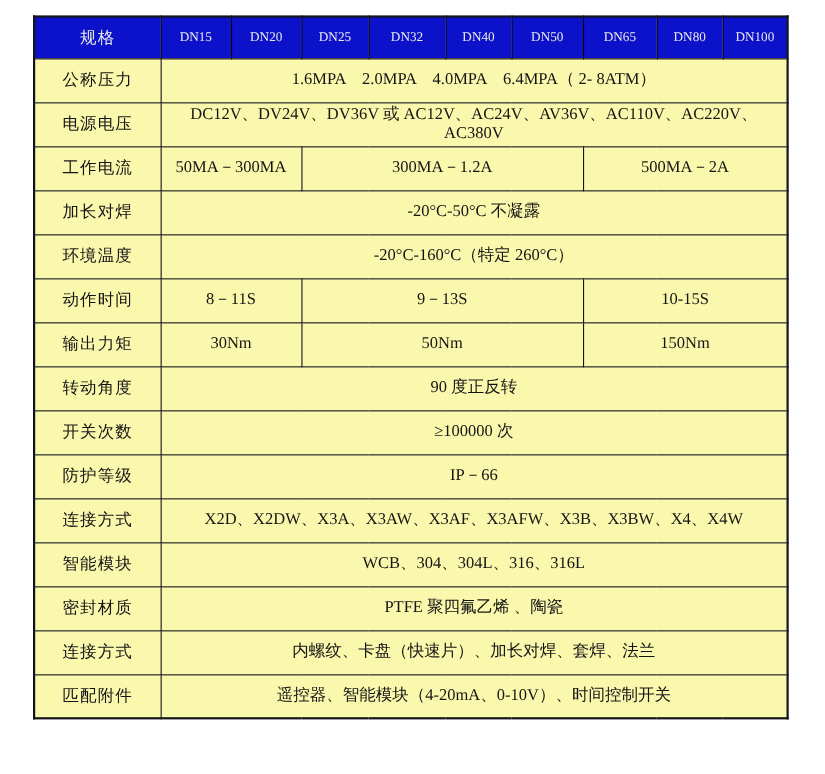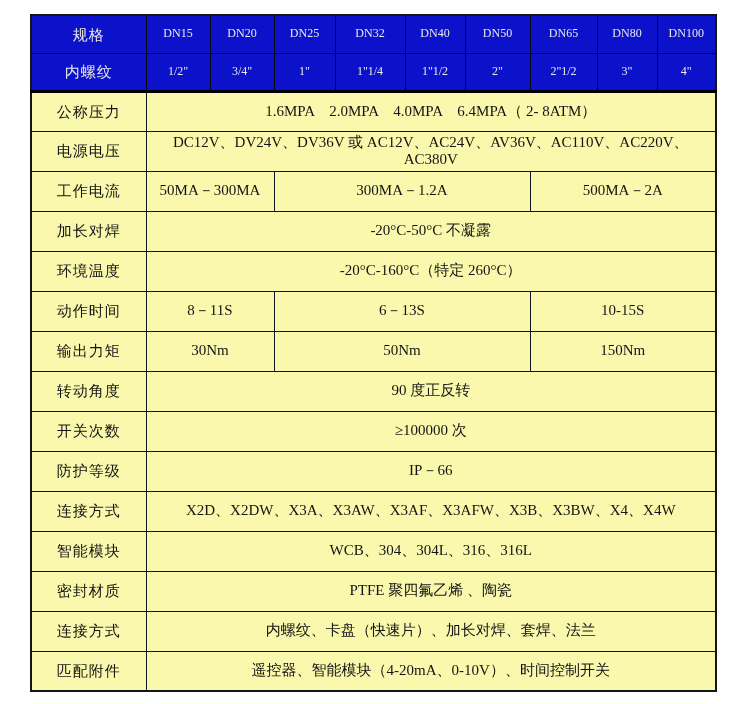--- a/index.html
+++ b/index.html
@@ -57,32 +57,20 @@
     <td>DN20</td>
     <td>DN25</td>
     <td>DN32</td>
     <td>DN40</td>
     <td>DN50</td>
     <td>DN65</td>
     <td>DN80</td>
     <td>DN100</td>
   </tr>
 
-  <tr class="hdr hdr-last">
-    <td class="lbl">内螺纹</td>
-    <td>1/2"</td>
-    <td>3/4"</td>
-    <td>1"</td>
-    <td>1"1/4</td>
-    <td>1"1/2</td>
-    <td>2"</td>
-    <td>2"1/2</td>
-    <td>3"</td>
-    <td>4"</td>
-  </tr>
 
   <tr>
     <td class="lbl">公称压力</td>
     <td colspan="9">1.6MPA    2.0MPA    4.0MPA    6.4MPA（ 2- 8ATM）</td>
   </tr>
 
   <tr>
     <td class="lbl">电源电压</td>
     <td colspan="9">DC12V、DV24V、DV36V 或 AC12V、AC24V、AV36V、AC110V、AC220V、AC380V</td>
   </tr>
@@ -100,21 +88,21 @@
   </tr>
 
   <tr>
     <td class="lbl">环境温度</td>
     <td colspan="9">-20°C-160°C（特定 260°C）</td>
   </tr>
 
   <tr>
     <td class="lbl">动作时间</td>
     <td colspan="2">8－11S</td>
-    <td colspan="4">6－13S</td>
+    <td colspan="4">9－13S</td>
     <td colspan="3">10-15S</td>
   </tr>
 
   <tr>
     <td class="lbl">输出力矩</td>
     <td colspan="2">30Nm</td>
     <td colspan="4">50Nm</td>
     <td colspan="3">150Nm</td>
   </tr>
 

